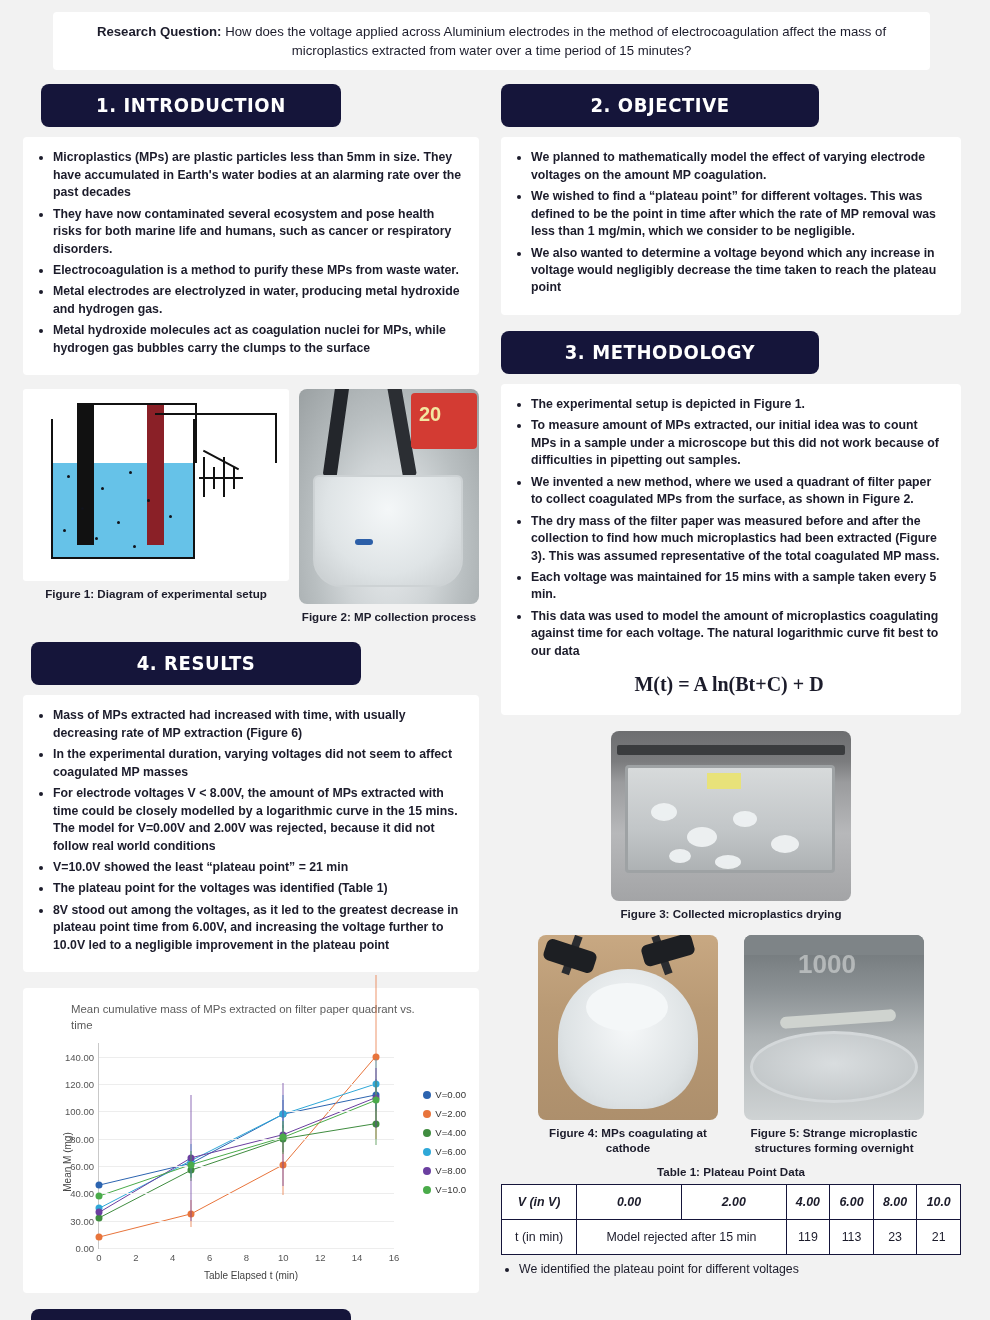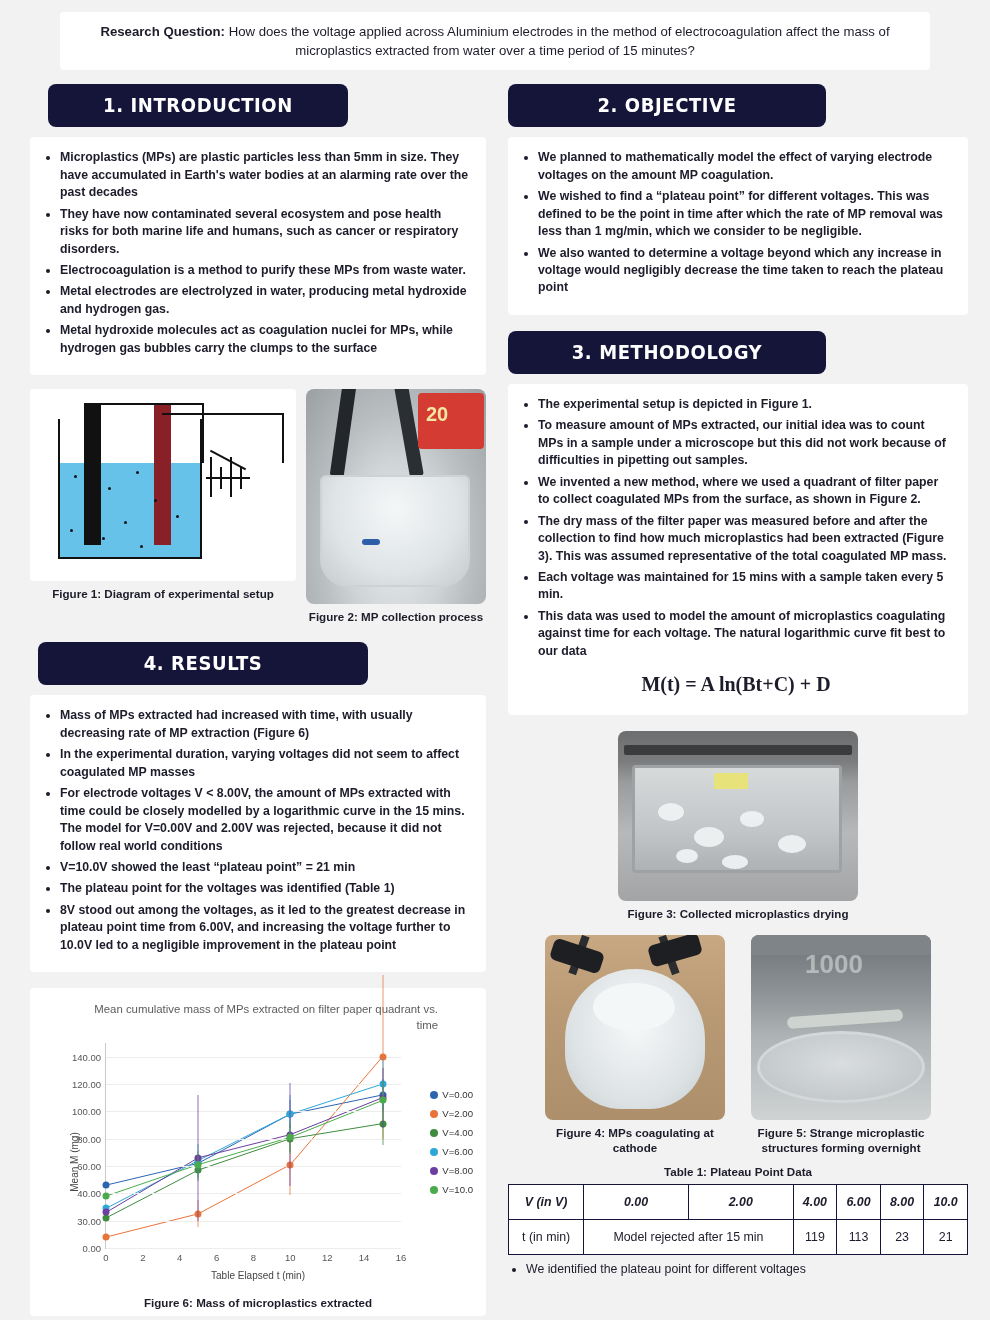--- a/index.html
+++ b/index.html
@@ -9,21 +9,21 @@
     height: 1320px;
     background: #f2f2f2;
     font-family: "Liberation Sans", sans-serif;
     color: #1c1c2b;
     overflow: hidden;
   }
   .poster {
     position: relative;
     width: 990px;
     height: 1049px;
-    padding: 8px 30px 0 30px;
+    padding: 8px 30px 0 23px;
   }
   
   .rq-banner {
     background: #ffffff;
     border-radius: 4px;
     padding: 10px 40px;
     text-align: center;
     font-size: 13.2px;
     line-height: 1.45;
     margin: 4px 30px 14px 30px;
@@ -156,21 +156,21 @@
     background: linear-gradient(#6d7376 0%, #8b9194 30%, #aeb3b5 55%, #cfd3d4 100%);
   }
   .ph-fig5 .dishrim { position:absolute; left: 6px; top: 96px; width: 168px; height: 72px;
      border: 3px solid #d4d8da; border-radius: 50%; background: radial-gradient(ellipse at 50% 45%, #d9dddf, #bcc1c3);}
   .ph-fig5 .strand { position:absolute; left: 36px; top: 78px; width: 116px; height: 12px; background:#cfd3cf; border-radius: 6px; transform: rotate(-4deg);}
   .ph-fig5 .label { position:absolute; left: 54px; top: 14px; color:#e2e4e3; font-size: 26px; opacity:.55; font-weight:bold;}
   .ph-fig5 .topbar { position:absolute; left: 0; top: 0; width: 180px; height: 20px; background:#7e8487;}
 
   
   .chart-card { background:#ffffff; border-radius:4px; padding: 10px 10px 6px 10px; }
-  .chart-title { text-align:right; font-size: 11.4px; color:#5c5c5c; line-height:1.35; margin: 4px 38px 4px 38px;}
+  .chart-title { text-align:left; font-size: 11.4px; color:#5c5c5c; line-height:1.35; margin: 4px 38px 4px 38px;}
   .chart-area { position: relative; width: 430px; height: 250px; margin: 0 auto; }
   .plot { position:absolute; left: 62px; top: 6px; right: 72px; bottom: 38px; border-left: 1px solid #c9c9c9; border-bottom: 1px solid #c9c9c9; }
   .ytick { position:absolute; right: 100%; transform: translateY(-50%); font-size: 9.5px; color:#555; padding-right: 5px; white-space: nowrap;}
   .gridline { position:absolute; left:0; right:0; border-top: 1px solid #ededed;}
   .xtick { position:absolute; top: 100%; transform: translateX(-50%); font-size: 9.5px; color:#555; padding-top: 4px;}
   .ylabel { position:absolute; left: 2px; top: 50%; transform: translateY(-50%) rotate(-90deg); font-size: 10px; color:#444; white-space: nowrap;}
   .xlabel { position:absolute; bottom: 6px; left: 50%; transform: translateX(-50%); font-size: 10px; color:#444;}
   .legend { position:absolute; right: 0; top: 52px; font-size: 9.6px; color:#333;}
   .legend div { display:flex; align-items:center; gap:4px; margin-bottom: 8px;}
   .legend i { width: 8px; height: 8px; border-radius: 50%; display:inline-block;}
@@ -373,21 +373,20 @@
                 <i style="background: rgb(107, 63, 160);"></i>
                 <span>V=8.00</span>
               </div>
               <div>
                 <i style="background: rgb(74, 171, 74);"></i>
                 <span>V=10.0</span>
               </div>
             </div>
           <div class="xlabel">Table Elapsed t (min)</div>
         </div>
-        <div class="fig-caption" style="margin-top:8px;">Figure 6: Mass of microplastics extracted</div>
       </div>
 
       <div class="sec-head w5" style="margin-top: 16px; width: 320px; margin-left: 8px;">5. Limitations</div>
 
     </div>
 
     <div class="col">
 
       <div class="sec-head w2" style="width:318px; margin-left: 0;">2. Objective</div>
       <div class="card">

